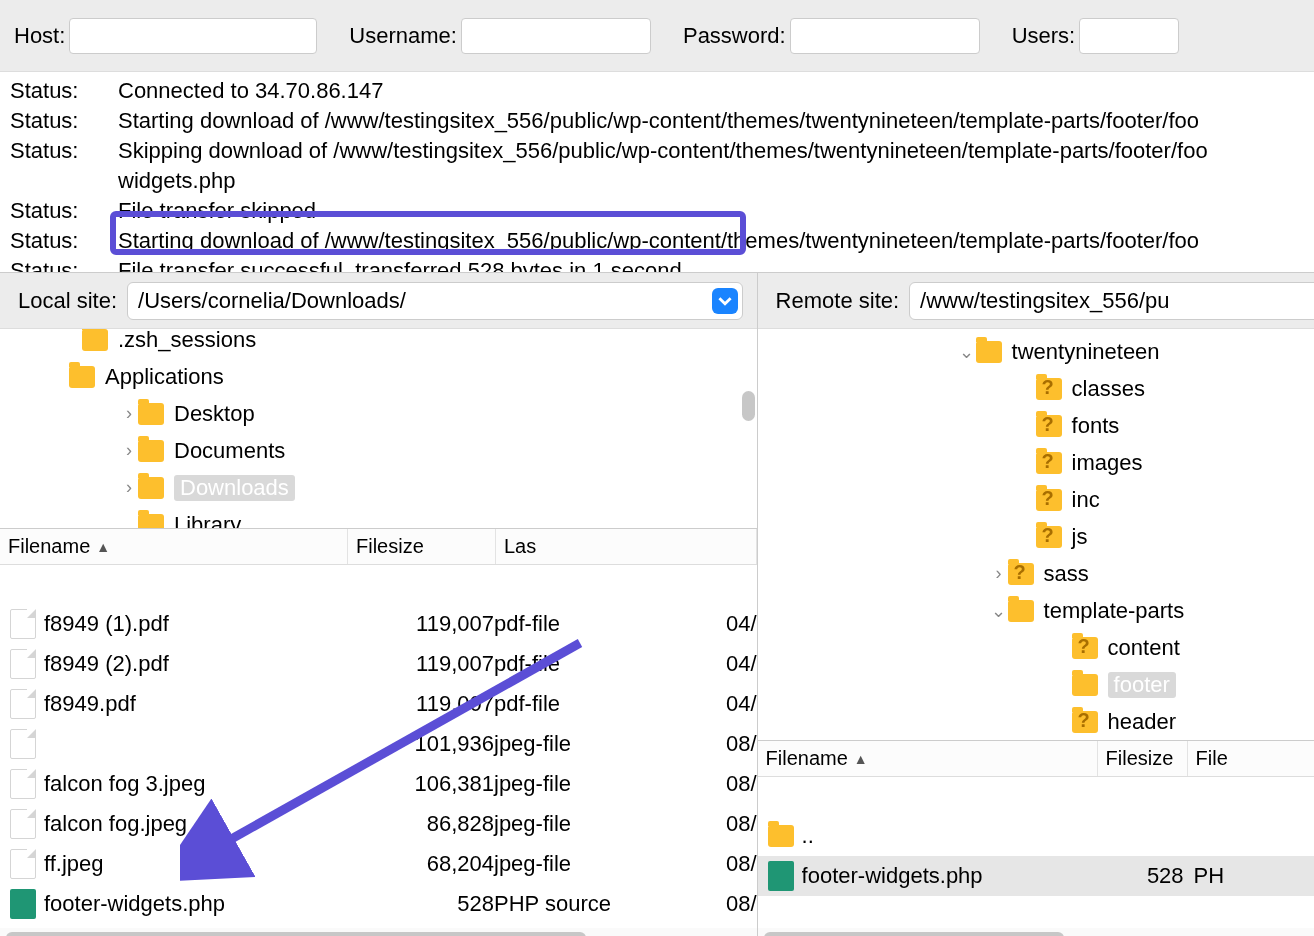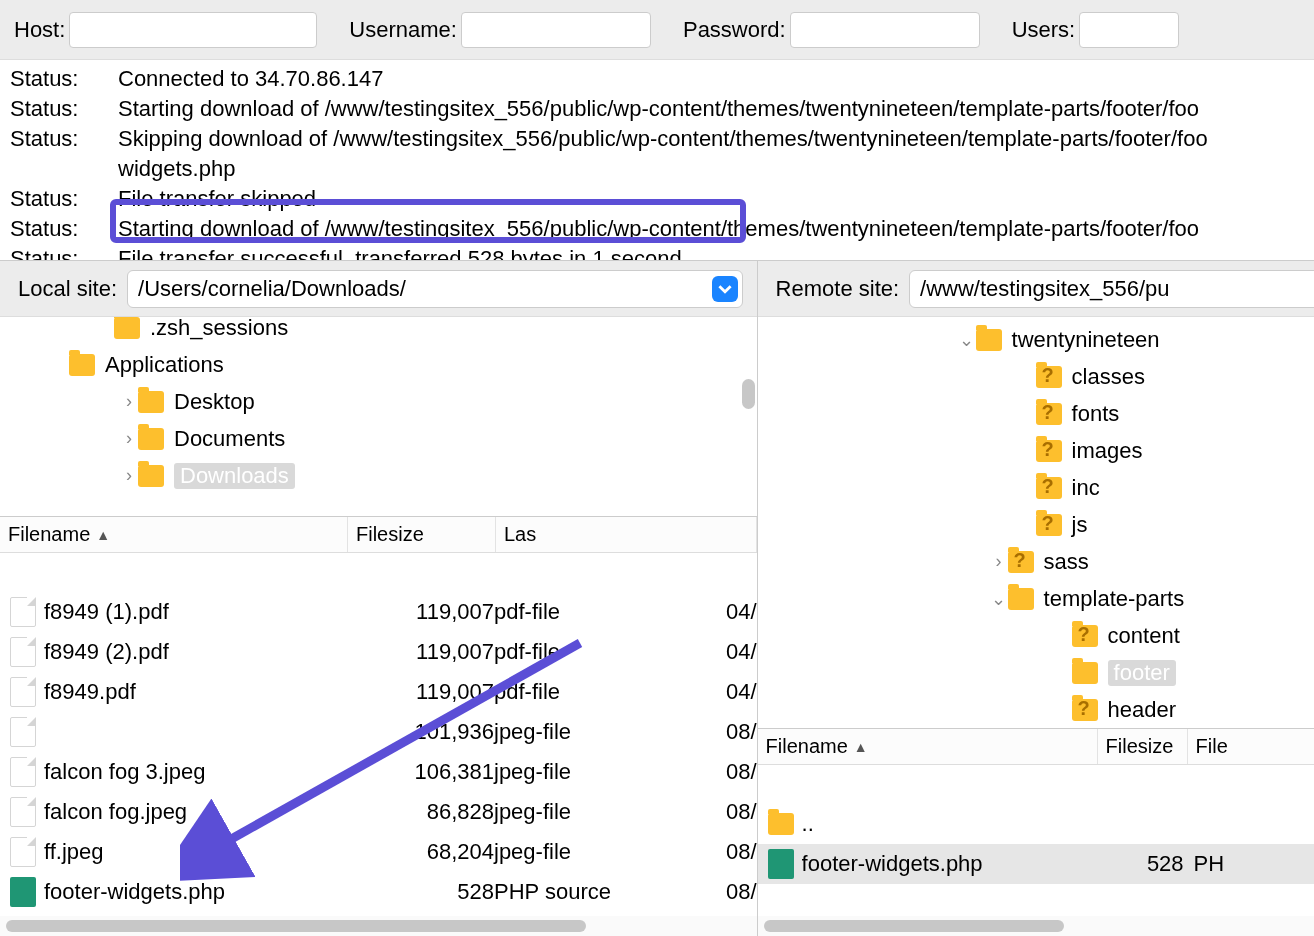--- a/index.html
+++ b/index.html
@@ -1,18 +1,18 @@
 <!DOCTYPE html>
 <html><head>
 <meta charset="utf-8">
 <style>
 * { box-sizing:border-box; margin:0; padding:0; }
 body { font-family:-apple-system,BlinkMacSystemFont,"Segoe UI",sans-serif; font-size:22px; color:#000; background:#fff; width:1314px; height:936px; overflow:hidden; position:relative; }
 
-.topbar { background:#ececec; height:60px; display:flex; align-items:center; padding:0 14px; gap:4px; border-bottom:1px solid #ddd; }
+.topbar { background:#ececec; height:72px; display:flex; align-items:center; padding:0 14px; gap:4px; border-bottom:1px solid #ddd; }
 .topbar label { font-size:22px; }
 .topbar input { background:#fff; border:1px solid #ccc; border-radius:4px; height:36px; font-size:20px; padding:0 6px; }
 #host-in{width:248px;} #user-in{width:190px;} #pass-in{width:190px;} #port-in{width:100px;}
 .tgap{width:24px;}
 
 .log { background:#fff; padding:4px 10px 2px 10px; font-size:22px; line-height:30px; position:relative; height:200px; overflow:hidden; }
 .log .row { display:flex; }
 .log .lbl { width:108px; flex-shrink:0; }
 .log .msg { white-space:nowrap; }
 .highlight-box { position:absolute; border:6px solid #5b4ed6; border-radius:6px; left:110px; top:139px; width:636px; height:44px; pointer-events:none; }
@@ -122,21 +122,21 @@
         <span>/Users/cornelia/Downloads/</span>
         <span class="combo-arrow">
             <svg viewBox="0 0 10 10">
               <path d="M1 3 L5 7 L9 3" stroke="#fff" stroke-width="2" fill="none"></path>
             </svg>
           </span>
       </div>
     </div>
     <div class="tree" id="local-tree">
       <div class="tree-inner" id="local-tree-inner" style="margin-top:-12px;">
-          <div class="tnode" style="padding-left: 96px;">
+          <div class="tnode" style="padding-left: 64px;">
             <span class="arw"></span>
             <span class="fold"></span>
             <span class="lbl">.zsh_sessions</span>
           </div>
           <div class="tnode" style="padding-left: 51px;">
             <span class="arw"></span>
             <span class="fold"></span>
             <span class="lbl">Applications</span>
           </div>
           <div class="tnode" style="padding-left: 120px;">
@@ -146,20 +146,25 @@
           </div>
           <div class="tnode" style="padding-left: 120px;">
             <span class="arw">›</span>
             <span class="fold"></span>
             <span class="lbl">Documents</span>
           </div>
           <div class="tnode sel" style="padding-left: 120px;">
             <span class="arw">›</span>
             <span class="fold"></span>
             <span class="lbl">Downloads</span>
+          </div>
+          <div class="tnode" style="padding-left: 120px;">
+            <span class="arw"></span>
+            <span class="fold"></span>
+            <span class="lbl">Library</span>
           </div>
         </div>
       <div class="scroll-thumb" style="top:62px;height:30px;"></div>
     </div>
     <div class="lhdr">
       <div class="col c-fn">
           <span>Filename</span>
           <span class="sort-up">▲</span>
         </div>
       <div class="col c-fs">

